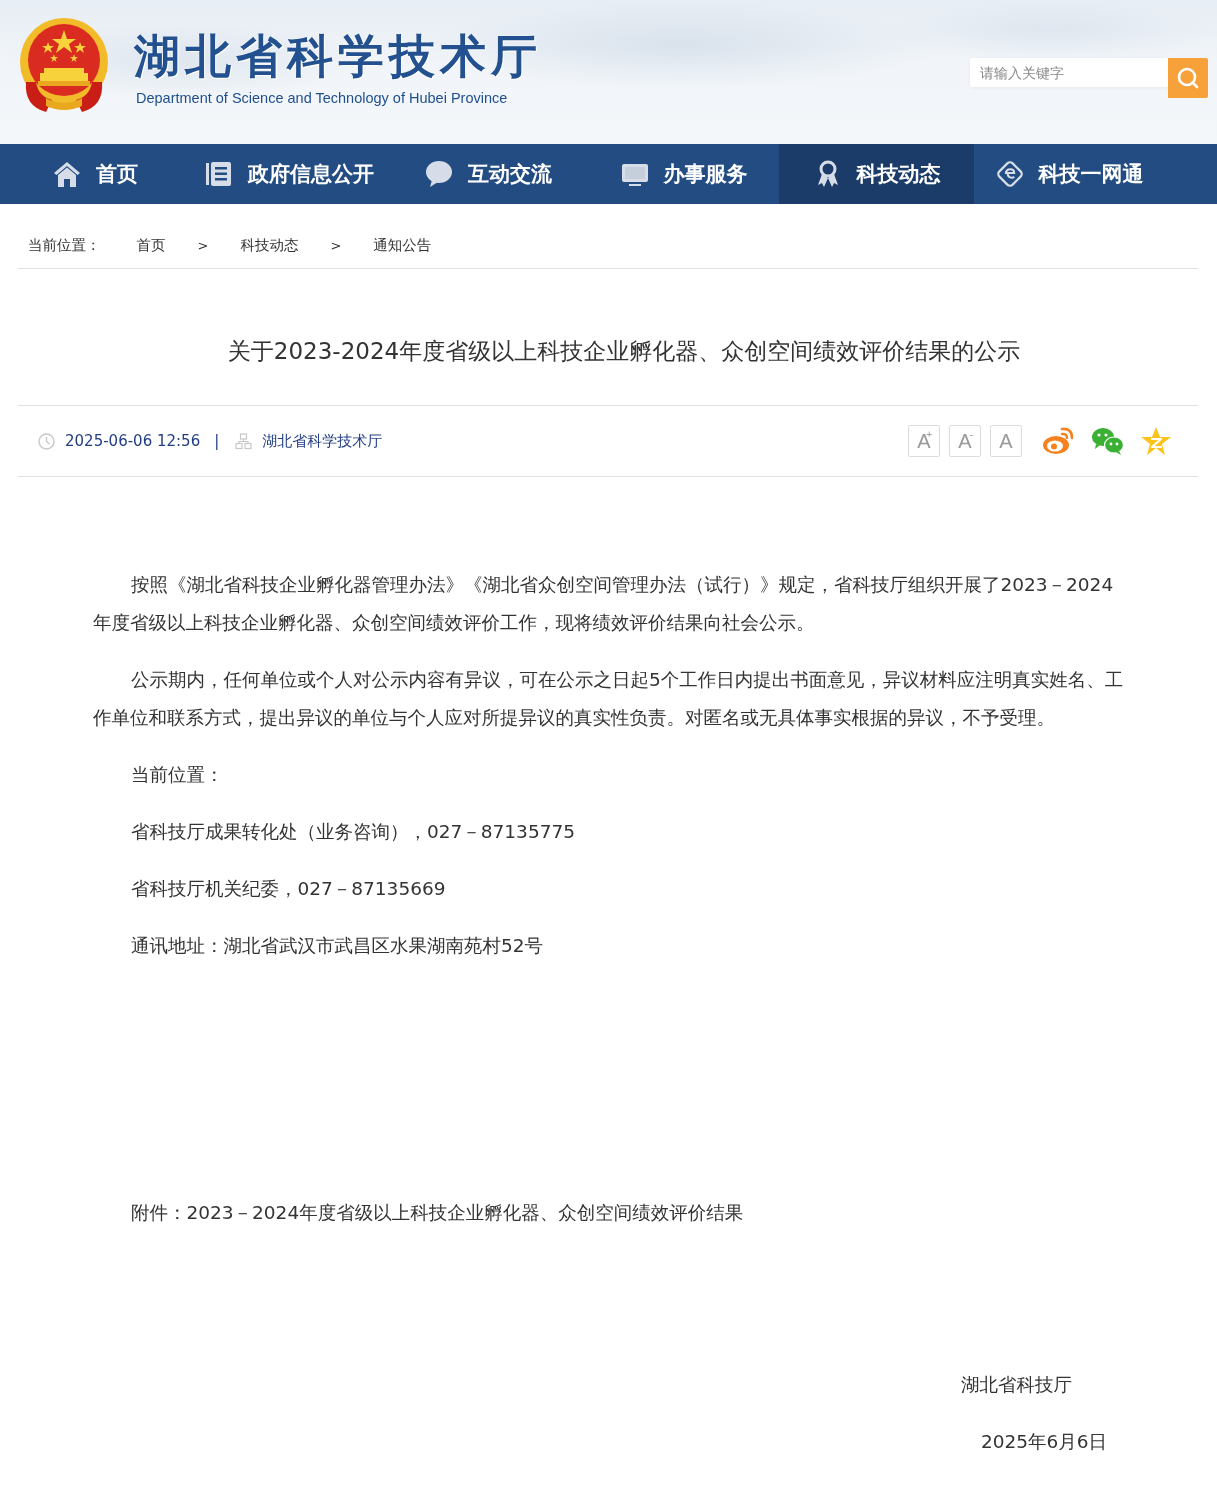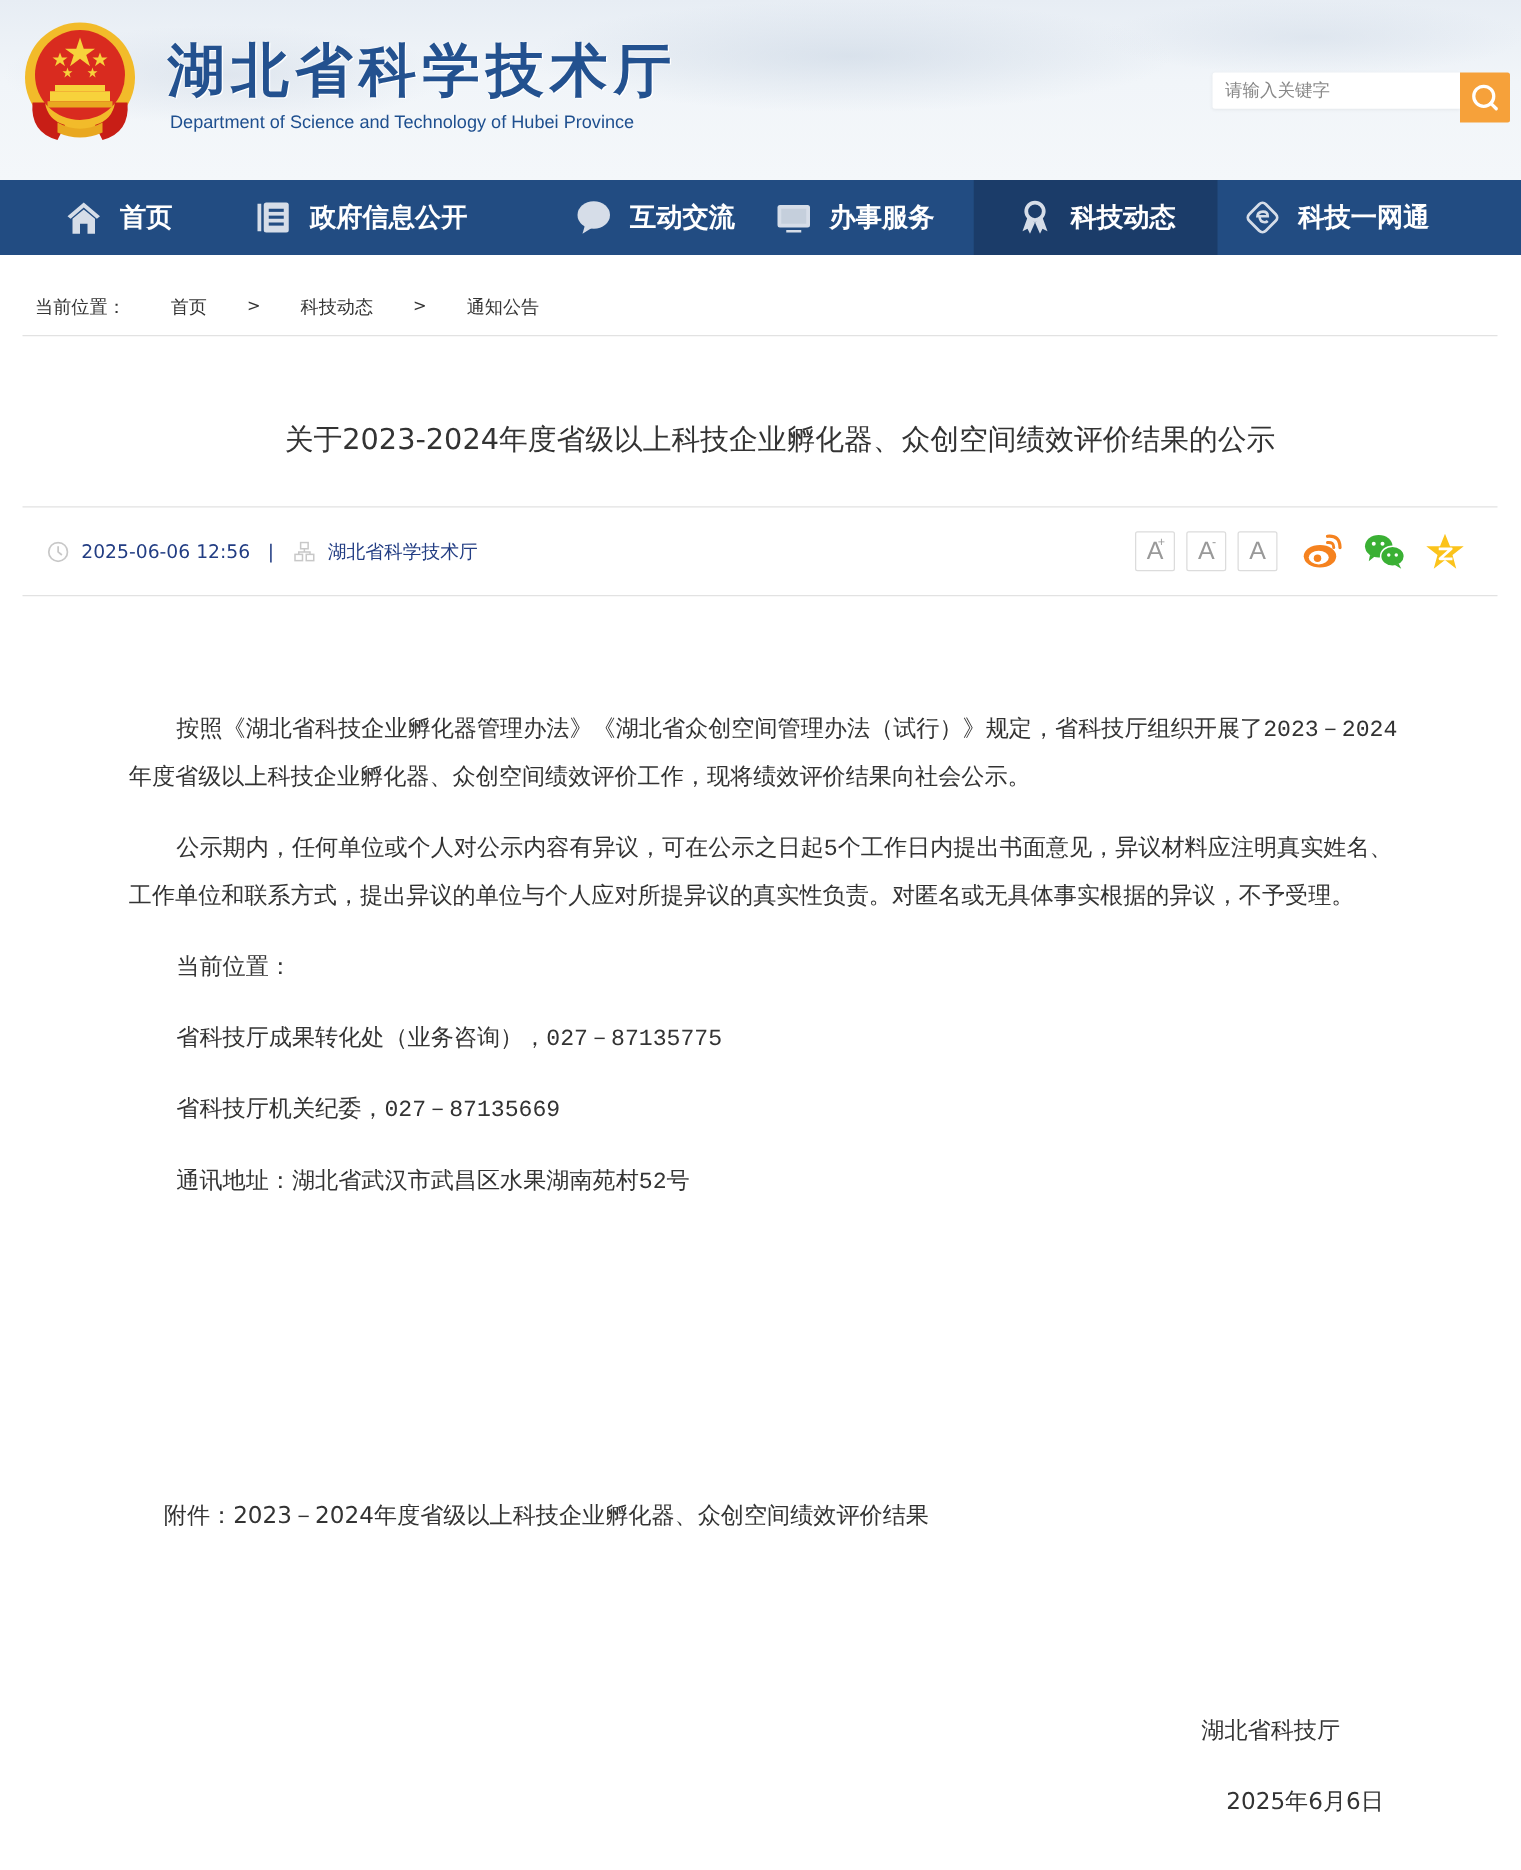--- a/index.html
+++ b/index.html
@@ -85,21 +85,21 @@
     width: 32px; height: 32px; border: 1px solid #dcdcdc; border-radius: 2px;
     display: flex; align-items: center; justify-content: center;
     color: #999; font-size: 20px; cursor: pointer; position: relative;
     font-family: "Liberation Sans", sans-serif; background: #fff;
   }
   .font-btn sup { font-size: 10px; position: absolute; top: 3px; right: 7px; }
   .share { position: absolute; top: 424px; width: 34px; height: 34px; cursor: pointer; display: flex; align-items: center; justify-content: center; }
 
   
   .content { position: absolute; left: 93px; top: 566px; width: 1034px; font-size: 18.5px; color: #333; line-height: 38px; }
-  .content p { margin: 0 0 19px 10px; text-indent: 38px; font-family: Liberation Mono, monospace; }
+  .content p { margin: 0 0 19px 0; text-indent: 38px; }
   .signature { position: absolute; left: 961px; font-size: 18.5px; color: #333; }
 </style>
 </head>
 <body>
 
 <div class="header">
   <div class="mist1"></div>
   <div class="mist2"></div>
   <div class="mist3"></div>
 
@@ -148,21 +148,21 @@
       <svg width="30" height="30" viewBox="0 0 30 30">
         <rect x="2" y="4" width="3" height="22" fill="#d6dde8"></rect>
         <rect x="7" y="3" width="20" height="24" rx="2" fill="#d6dde8"></rect>
         <rect x="11" y="8" width="12" height="2.5" fill="#224c82"></rect>
         <rect x="11" y="13.5" width="12" height="2.5" fill="#224c82"></rect>
         <rect x="11" y="19" width="12" height="2.5" fill="#224c82"></rect>
       </svg>
     </span>
     <span>政府信息公开</span>
   </div>
-  <div class="nav-item" style="width:200px;justify-content:flex-end;">
+  <div class="nav-item" style="width:200px;">
     <span class="nav-icon">
       <svg width="30" height="30" viewBox="0 0 30 30">
         <ellipse cx="15" cy="13" rx="13" ry="11" fill="#d6dde8"></ellipse>
         <path d="M8 21 L6 28 L14 23 Z" fill="#d6dde8"></path>
       </svg>
     </span>
     <span>互动交流</span>
   </div>
   <div class="nav-item" style="width:191px;">
     <span class="nav-icon">

